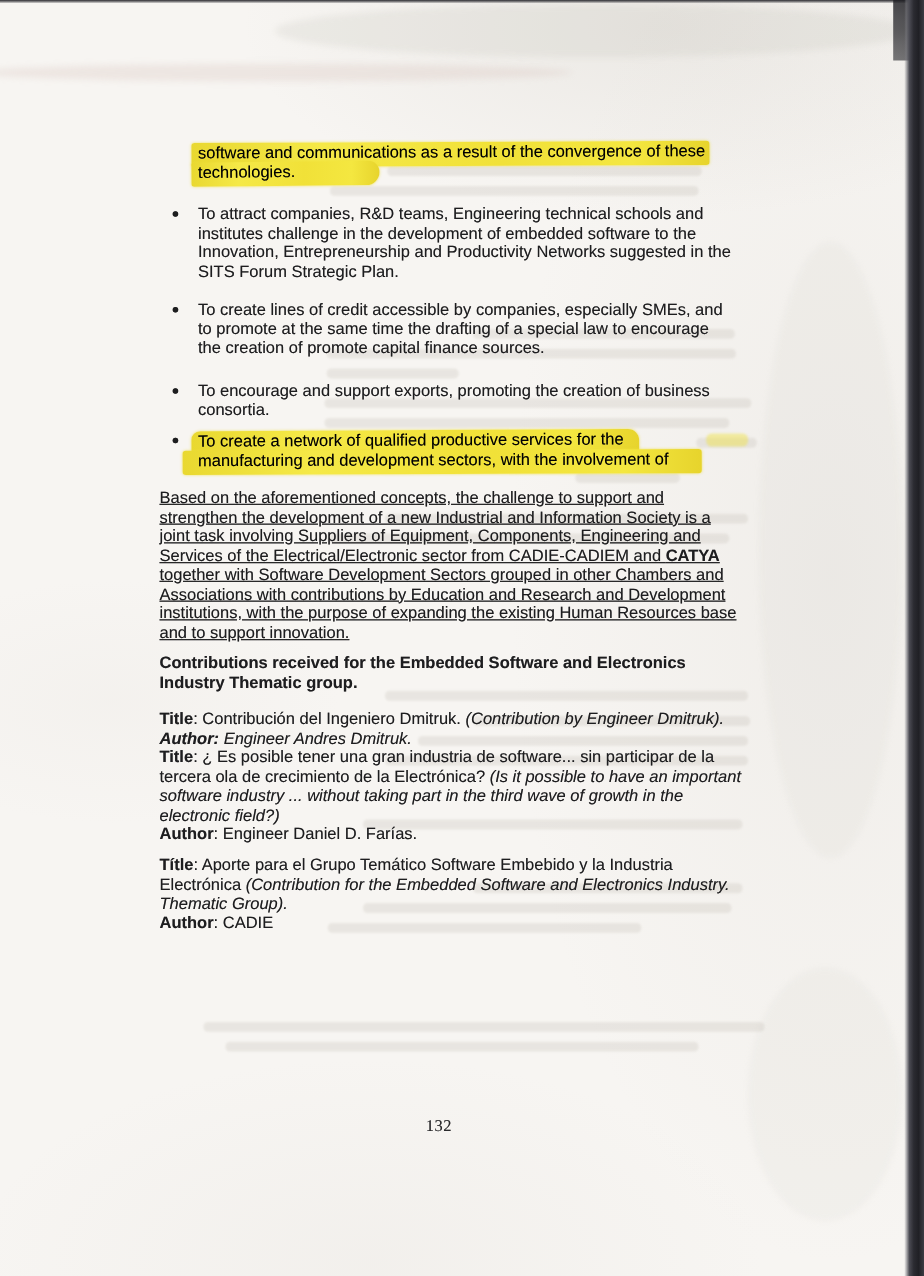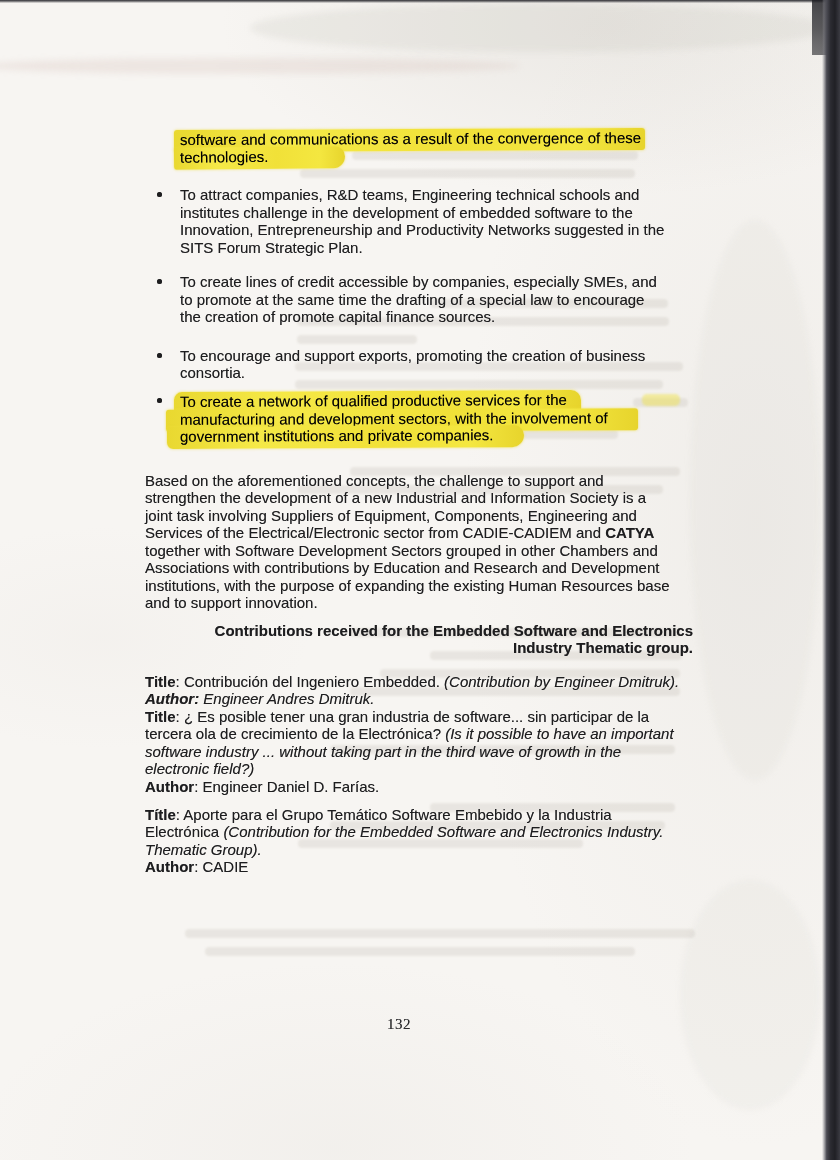--- a/index.html
+++ b/index.html
@@ -26,22 +26,22 @@
     border-radius:50%; background:#1d1d1f; box-shadow:0 0 .6px rgba(0,0,0,.65);
   }
   .b-1 { margin-top:21px; }
   .b-2 { margin-top:17px; }
   .b-3 { margin-top:21px; }
   .b-4 { margin-top:10.5px; }
   h2.conclusions {
     margin:13.5px 0 0 0; font-size:18px; line-height:24px;
     font-weight:bold; letter-spacing:.3px; color:#151517;
   }
-  .b-conc { margin-top:27px; }
-  .b-contrib { margin-top:10px; font-weight:bold;text-align:right; }
+  .b-conc { margin-top:17px;text-decoration:underline; }
+  .b-contrib { margin-top:10px; font-weight:bold; }
   .b-e1 { margin-top:16px; }
   .b-e2 { }
   .b-e3 { margin-top:10.5px; }
   b { font-weight:bold; }
   i { font-style:italic; }
   .bi { font-weight:bold; font-style:italic; }
   .hl {
     display:inline-block;
     background:linear-gradient(91deg,#e9d830 0%,#f5e947 25%,#f1e138 60%,#f4e740 85%,#e7d42c 100%);
     box-shadow:0 0 2.5px rgba(238,222,60,.85);
@@ -129,42 +129,41 @@
     <div class="bullet b-3">
       <span class="dot"></span>
       <div class="line">To encourage and support exports, promoting the creation of business</div>
       <div class="line">consortia.</div>
     </div>
 
     <div class="bullet b-4">
       <span class="dot"></span>
       <div class="line"><mark class="hl hl-e1">To create a network of qualified productive services for the</mark></div>
       <div class="line"><mark class="hl hl-e2">manufacturing and development sectors, with the involvement of</mark></div>
-      <div class="line"><mark class="hl hl-e3">government institutions and private companies.</mark></div>
     </div>
 
 
     <div class="b-conc">
       <div class="line">Based on the aforementioned concepts, the challenge to support and</div>
       <div class="line">strengthen the development of a new Industrial and Information Society is a</div>
       <div class="line">joint task involving Suppliers of Equipment, Components, Engineering and</div>
       <div class="line"><span>Services of the Electrical/Electronic sector from CADIE-CADIEM and </span><b>CATYA</b></div>
       <div class="line">together with Software Development Sectors grouped in other Chambers and</div>
       <div class="line">Associations with contributions by Education and Research and Development</div>
       <div class="line">institutions, with the purpose of expanding the existing Human Resources base</div>
       <div class="line">and to support innovation.</div>
     </div>
 
     <div class="b-contrib">
       <div class="line">Contributions received for the Embedded Software and Electronics</div>
       <div class="line">Industry Thematic group.</div>
     </div>
 
     <div class="b-e1">
-      <div class="line"><b>Title</b><span>: Contribución del Ingeniero Embedded. </span><i>(Contribution by Engineer Dmitruk).</i></div>
+      <div class="line"><b>Title</b><span>: Contribución del Ingeniero Dmitruk. </span><i>(Contribution by Engineer Dmitruk).</i></div>
       <div class="line"><span class="bi">Author:</span><i> Engineer Andres Dmitruk.</i></div>
     </div>
 
     <div class="b-e2">
       <div class="line"><b>Title</b><span>: ¿ Es posible tener una gran industria de software... sin participar de la</span></div>
       <div class="line"><span>tercera ola de crecimiento de la Electrónica? </span><i>(Is it possible to have an important</i></div>
       <div class="line"><i>software industry ... without taking part in the third wave of growth in the</i></div>
       <div class="line"><i>electronic field?)</i></div>
       <div class="line"><b>Author</b><span>: Engineer Daniel D. Farías.</span></div>
     </div>

